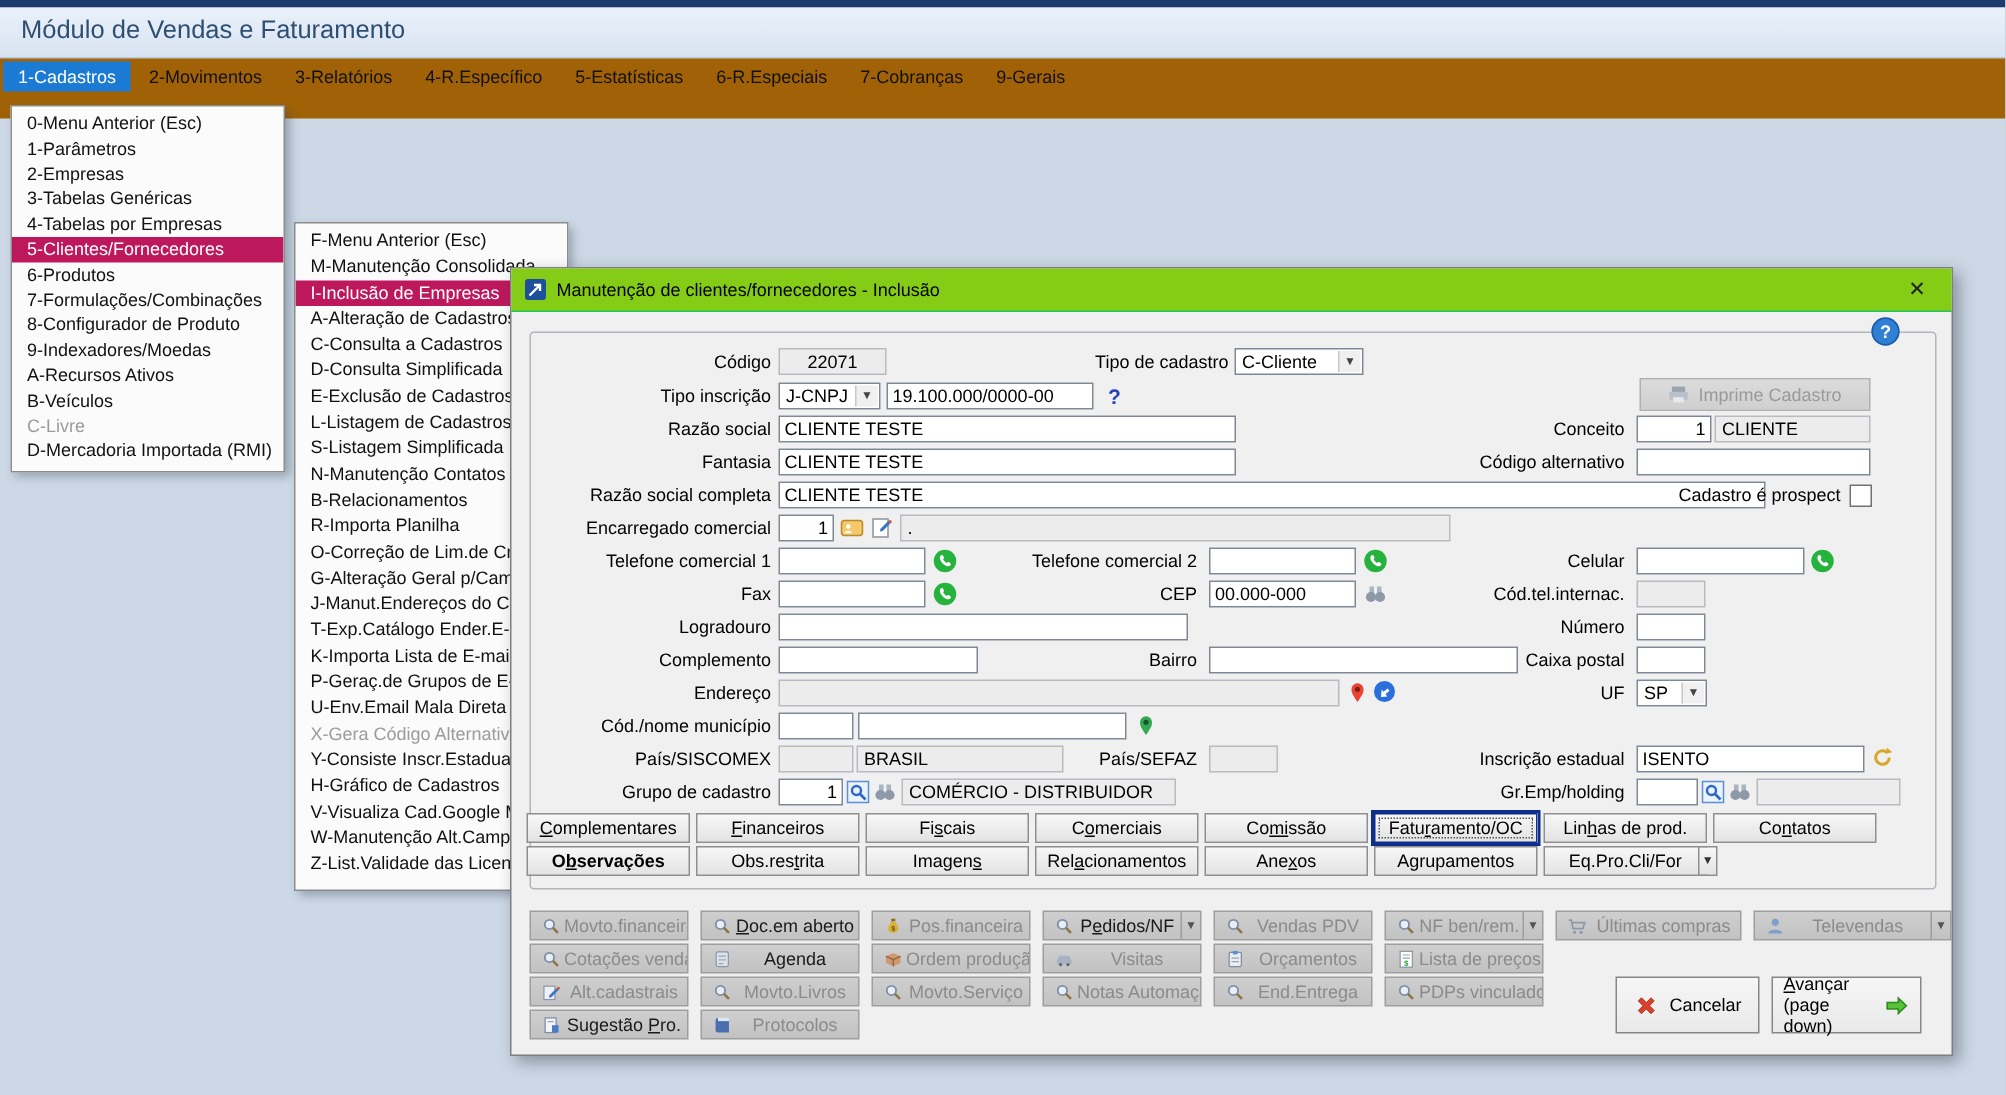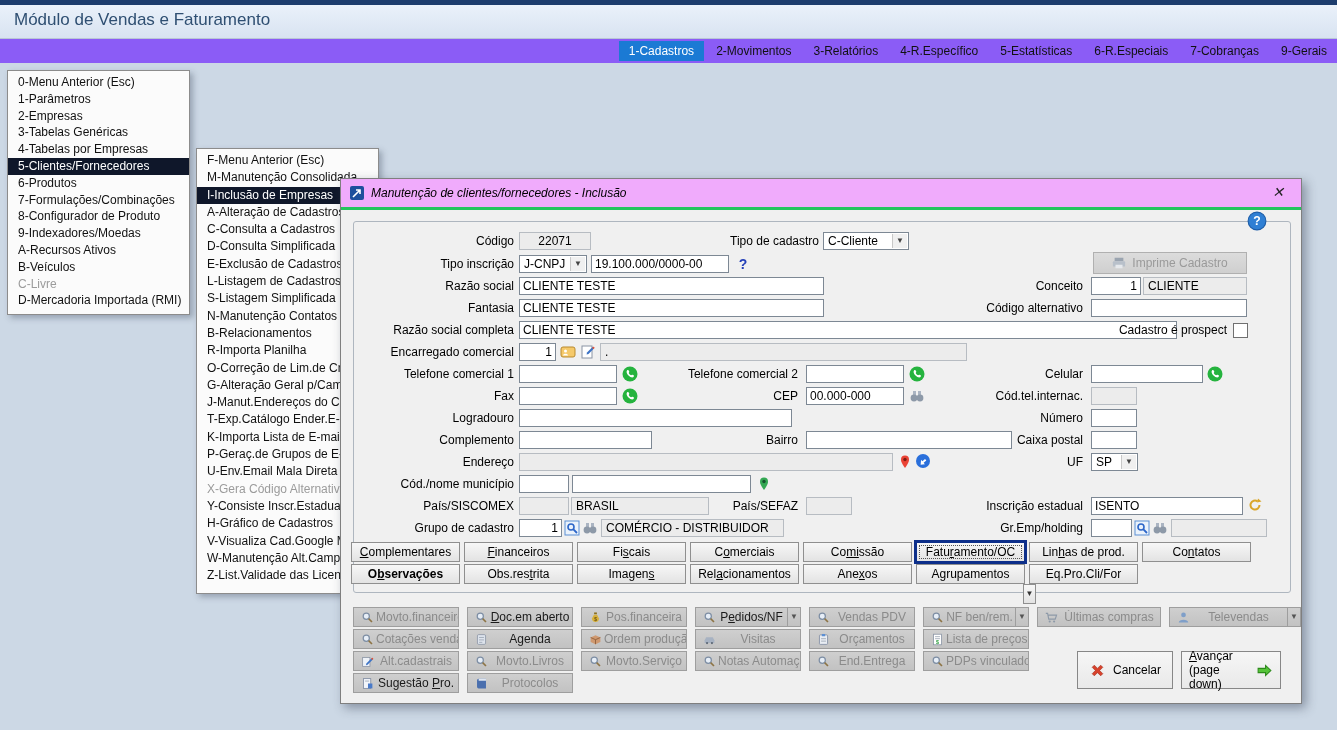--- a/index.html
+++ b/index.html
@@ -3,37 +3,37 @@
 <meta charset="utf-8">
 <style>
   html,body{margin:0;padding:0;background:#b9c6d6;}
   .screen{position:relative;width:1337px;height:730px;background:#ccd8e5;
     font-family:"Liberation Sans",sans-serif;overflow:hidden;}
   
   .topstrip{position:absolute;left:0;top:0;width:100%;height:5px;background:#1c3c6d;}
   .titlebar{position:absolute;left:0;top:5px;width:100%;height:33px;
     background:linear-gradient(#eaf1fa,#d8e3f1);border-bottom:1px solid #b9c6d6;}
   .titlebar .t{position:absolute;left:14px;top:5px;font-size:17px;color:#2f4f72;}
-  .menubar{position:absolute;left:0;top:39px;width:100%;height:24px;background:#8b5cf6;text-align:right;}
+  .menubar{position:absolute;left:0;top:39px;width:100%;height:40px;background:#a16207;}
   .mitem{display:inline-block;height:20px;line-height:20px;margin:2px 0 0 2px;
     padding:0 10px;font-size:12px;color:#111;cursor:default;}
   .mitem.selected{background:#1b7ad4;color:#fff;}
   
   .menu{position:absolute;background:#fbfbfb;border:1px solid #8c8c8c;
     box-shadow:3px 3px 6px rgba(50,60,80,.35);padding-top:3px;overflow:hidden;}
   .menu .mi{height:16.8px;line-height:16.8px;padding-left:10px;font-size:12px;
     color:#111;white-space:nowrap;cursor:default;}
   #menu2 .mi{height:17.3px;line-height:17.3px;}
-  .menu .mi.selected{background:#0f172a;color:#fff;}
+  .menu .mi.selected{background:#be185d;color:#fff;}
   .menu .mi.disabled{color:#9b9b9b;}
   
   .dialog{position:absolute;left:340px;top:178px;width:960px;height:524px;
     background:#f0f0f0;border:1px solid #7f7f7f;box-shadow:4px 4px 10px rgba(50,60,80,.45);}
-  .dtitle{position:absolute;left:0;top:0;width:100%;height:28px;background:#f0abfc;
-    border-bottom:3px solid #22c55e;font-style:italic;}
+  .dtitle{position:absolute;left:0;top:0;width:100%;height:28px;background:#84cc16;
+    border-bottom:1px solid #22c55e;}
   .dtitle .ic{left:8px;top:6px;}
   .dtitle .t{position:absolute;left:30px;top:7px;font-size:12px;color:#000;}
   .dclose{position:absolute;right:14px;top:5px;font-size:14px;color:#222;width:18px;
     text-align:center;cursor:default;}
   .gbox{position:absolute;left:12px;top:42px;width:936px;height:370px;
     border:1px solid #aeb6bf;border-radius:3px;}
   .ic{position:absolute;width:16px;height:16px;}
   .ic svg{width:100%;height:100%;display:block;}
   .lbl{position:absolute;height:18px;line-height:18px;font-size:12px;color:#000;
     text-align:right;white-space:nowrap;}
@@ -388,21 +388,21 @@
         </div>
         <div style="display:flex;">
           <div class="tbtn">Rel<u>a</u>cionamentos</div>
         </div>
         <div style="display:flex;">
           <div class="tbtn">Ane<u>x</u>os</div>
         </div>
         <div style="display:flex;">
           <div class="tbtn">Agrupamentos</div>
         </div>
-        <div style="display:flex;flex-direction:column;">
+        <div style="display:flex;">
           <div class="tbtn">Eq.Pro.Cli/For</div>
           <div class="tdd">▼</div>
         </div>
       </div>
 
     <div class="grid-row" style="top:428px;">
 
     <div class="gbtn">
           <span class="gic">
             <svg viewBox="0 0 16 16">

